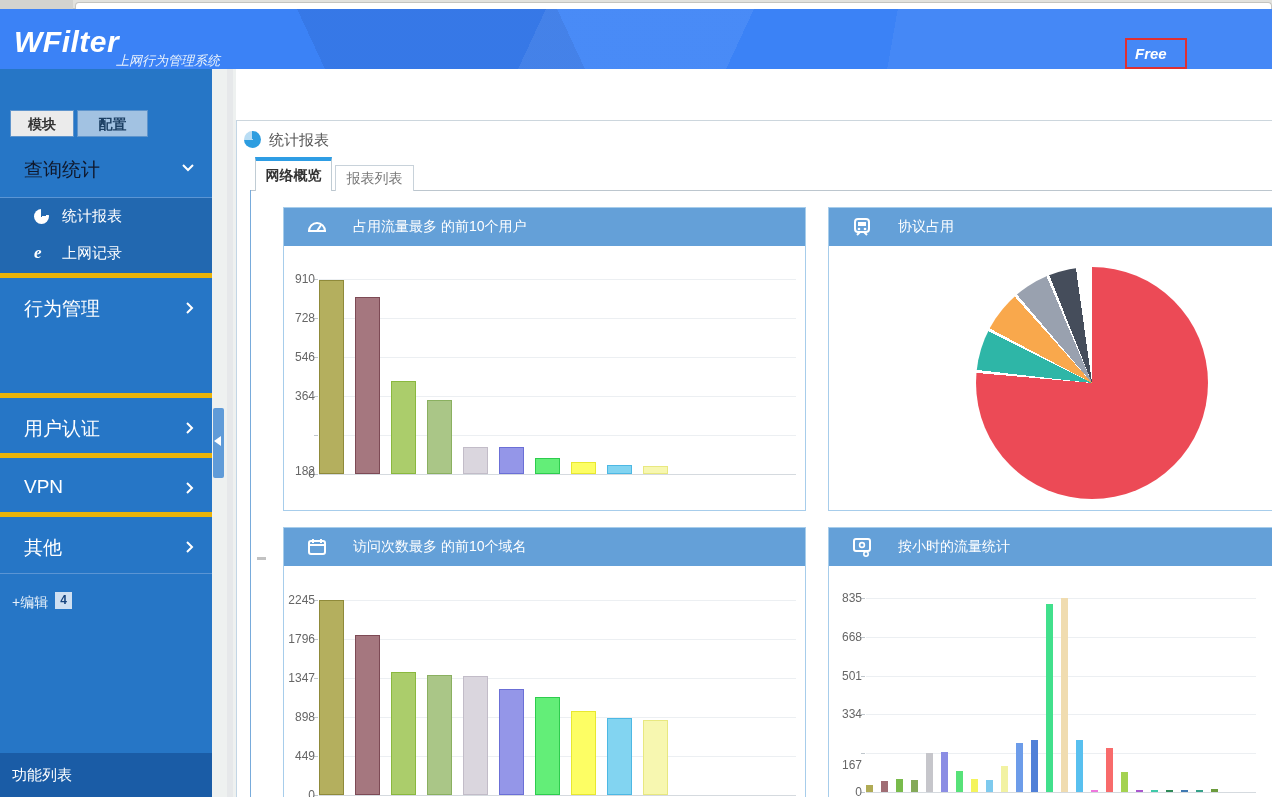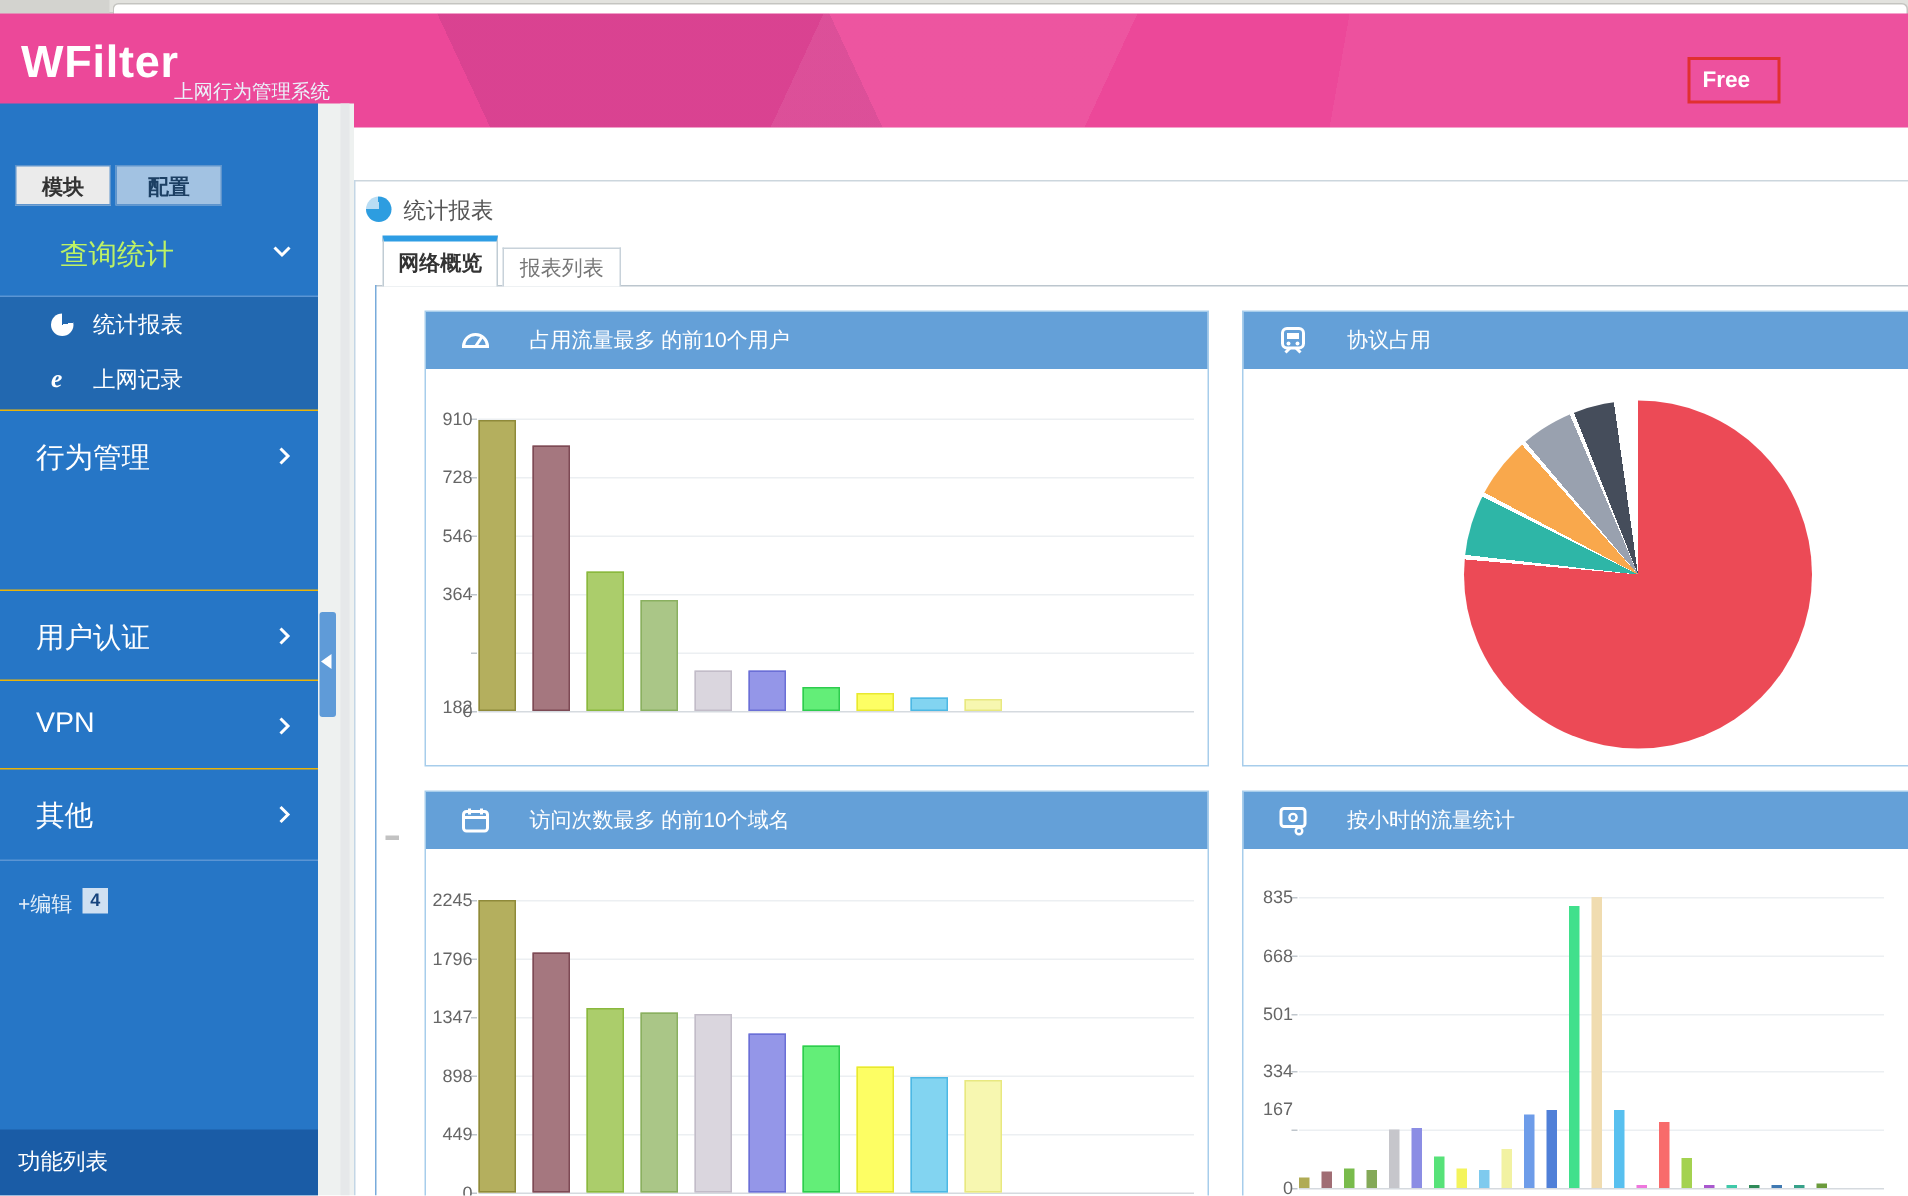--- a/index.html
+++ b/index.html
@@ -5,48 +5,48 @@
   * { margin:0; padding:0; box-sizing:border-box; }
   body { font-family:"Liberation Sans","DejaVu Sans",sans-serif; background:#fff; }
   #app { position:relative; width:1272px; height:797px; overflow:hidden; background:#fff; }
 
   
   .browser-strip { position:absolute; left:0; top:0; width:1272px; height:9px; background:#e2e2de; border-bottom:1px solid #c9c9c5; }
   .tab-stub { position:absolute; left:0; top:0; width:73px; height:9px; background:#d3d3cf; }
   .addr-stub { position:absolute; left:75px; top:2px; right:0; height:8px; background:#fff; border:1px solid #c4c4c0; border-bottom:none; border-radius:4px 4px 0 0; }
 
   
-  .banner { position:absolute; left:0; top:9px; width:1272px; height:76px; background:#ec4899; overflow:hidden; }
+  .banner { position:absolute; left:0; top:9px; width:1272px; height:60px; background:#3b82f6; overflow:hidden;font-style:italic; }
   .banner .texture { position:absolute; inset:0;
     background:
       linear-gradient(115deg, transparent 42%, rgba(255,255,255,0.07) 42%, rgba(255,255,255,0.07) 58%, transparent 58%),
       linear-gradient(245deg, transparent 55%, rgba(0,0,50,0.08) 55%, rgba(0,0,50,0.08) 75%, transparent 75%),
       linear-gradient(100deg, transparent 70%, rgba(255,255,255,0.05) 70%);
   }
   .logo { position:absolute; left:14px; top:16px; color:#fff; font-size:30px; font-weight:bold; letter-spacing:0.5px; }
   .logo-sub { position:absolute; left:116px; top:43px; color:#eaf2fb; font-size:13px; }
   .free-box { position:absolute; left:1125px; top:29px; width:62px; height:31px; border:2px solid #e03030; }
   .free-label { position:absolute; left:8px; top:5px; color:#fff; font-size:15px; font-weight:bold; }
 
   
   .sidebar { position:absolute; left:0; top:69px; width:212px; height:728px; background:#2676c6; }
   .side-tab { position:absolute; height:27px; font-size:14px; font-weight:bold; text-align:center; line-height:27px; cursor:pointer; border:1px solid #5e94cc; }
   .side-tab.t0 { left:10px; top:41px; width:64px; background:#ebebeb; color:#333; }
   .side-tab.t1 { left:77px; top:41px; width:71px; background:#a2c2e2; color:#1c3f63; }
   .menu-head { position:absolute; left:0; top:71px; width:212px; height:58px; border-bottom:1px solid #5b95d4; }
-  .menu-head .lbl { position:absolute; left:40px; top:17px; color:#bef264; font-size:19px; }
+  .menu-head .lbl { position:absolute; left:24px; top:17px; color:#0f172a; font-size:19px; }
   .chev { position:absolute; right:18px; }
   .chev svg { display:block; }
   .submenu { position:absolute; left:0; top:129px; width:212px; height:75px; background:#2268b0; }
   .subitem { position:absolute; left:0; width:212px; height:37px; color:#fff; font-size:15px; cursor:pointer; }
   .subitem .txt { position:absolute; left:62px; top:9px; }
   .pie-ico { position:absolute; left:34px; top:11px; width:15px; height:15px; border-radius:50%;
     background:conic-gradient(from 0deg, #2268b0 0deg 78deg, #ffffff 78deg 360deg); }
   .ie-ico { position:absolute; left:34px; top:8px; width:18px; height:18px; color:#fff; font-size:17px; font-style:italic; font-weight:bold; font-family:"Liberation Serif","DejaVu Serif",serif; }
-  .menu-item { position:absolute; left:0; width:212px; height:60px; border-top:1px solid #eab308; cursor:pointer; }
+  .menu-item { position:absolute; left:0; width:212px; height:60px; border-top:5px solid #eab308; cursor:pointer; }
   .menu-item .lbl { position:absolute; left:24px; top:18px; color:#fff; font-size:19px; }
   .edit-row { position:absolute; left:0; top:504px; width:212px; height:56px; border-top:1px solid #5b95d4; }
   .edit-link { position:absolute; left:12px; top:20px; color:#e8f1fa; font-size:14px; cursor:pointer; }
   .edit-badge { position:absolute; left:55px; top:18px; width:17px; height:17px; background:#cfe0f2; color:#17447e; font-size:12px; font-weight:bold; text-align:center; line-height:17px; }
   .side-footer { position:absolute; left:0; top:684px; width:212px; height:44px; background:#1a5ca6; color:#fff; font-size:15px; line-height:44px; padding-left:12px; }
 
   .gutter { position:absolute; left:212px; top:69px; width:24px; height:728px; background:#eef1f0; }
   .scroll-strip { position:absolute; left:227px; top:69px; width:6px; height:728px; background:#e6e8ea; }
   .collapse-handle { position:absolute; left:213px; top:408px; width:11px; height:70px; background:#5f9bd8; border-radius:2px; cursor:pointer; }
   .collapse-handle .tri { position:absolute; left:1px; top:28px; width:0; height:0; border-top:5px solid transparent; border-bottom:5px solid transparent; border-right:7px solid #fff; }
@@ -304,21 +304,21 @@
           </svg>
       </span>
       <span class="htxt">按小时的流量统计</span>
     </div>
     <div class="plot c4">
         <div class="gridline axis" style="top: 194px;"></div>
         <div class="tickmark" style="top: 194px;"></div>
         <div class="ticklabel" style="top: 187px;">0</div>
         <div class="gridline" style="top: 155px;"></div>
         <div class="tickmark" style="top: 155px;"></div>
-        <div class="ticklabel" style="top: 134px;">167</div>
+        <div class="ticklabel" style="top: 160px;">167</div>
         <div class="gridline" style="top: 116px;"></div>
         <div class="tickmark" style="top: 116px;"></div>
         <div class="ticklabel" style="top: 109px;">334</div>
         <div class="gridline" style="top: 78px;"></div>
         <div class="tickmark" style="top: 78px;"></div>
         <div class="ticklabel" style="top: 71px;">501</div>
         <div class="gridline" style="top: 39px;"></div>
         <div class="tickmark" style="top: 39px;"></div>
         <div class="ticklabel" style="top: 32px;">668</div>
         <div class="gridline" style="top: 0px;"></div>

